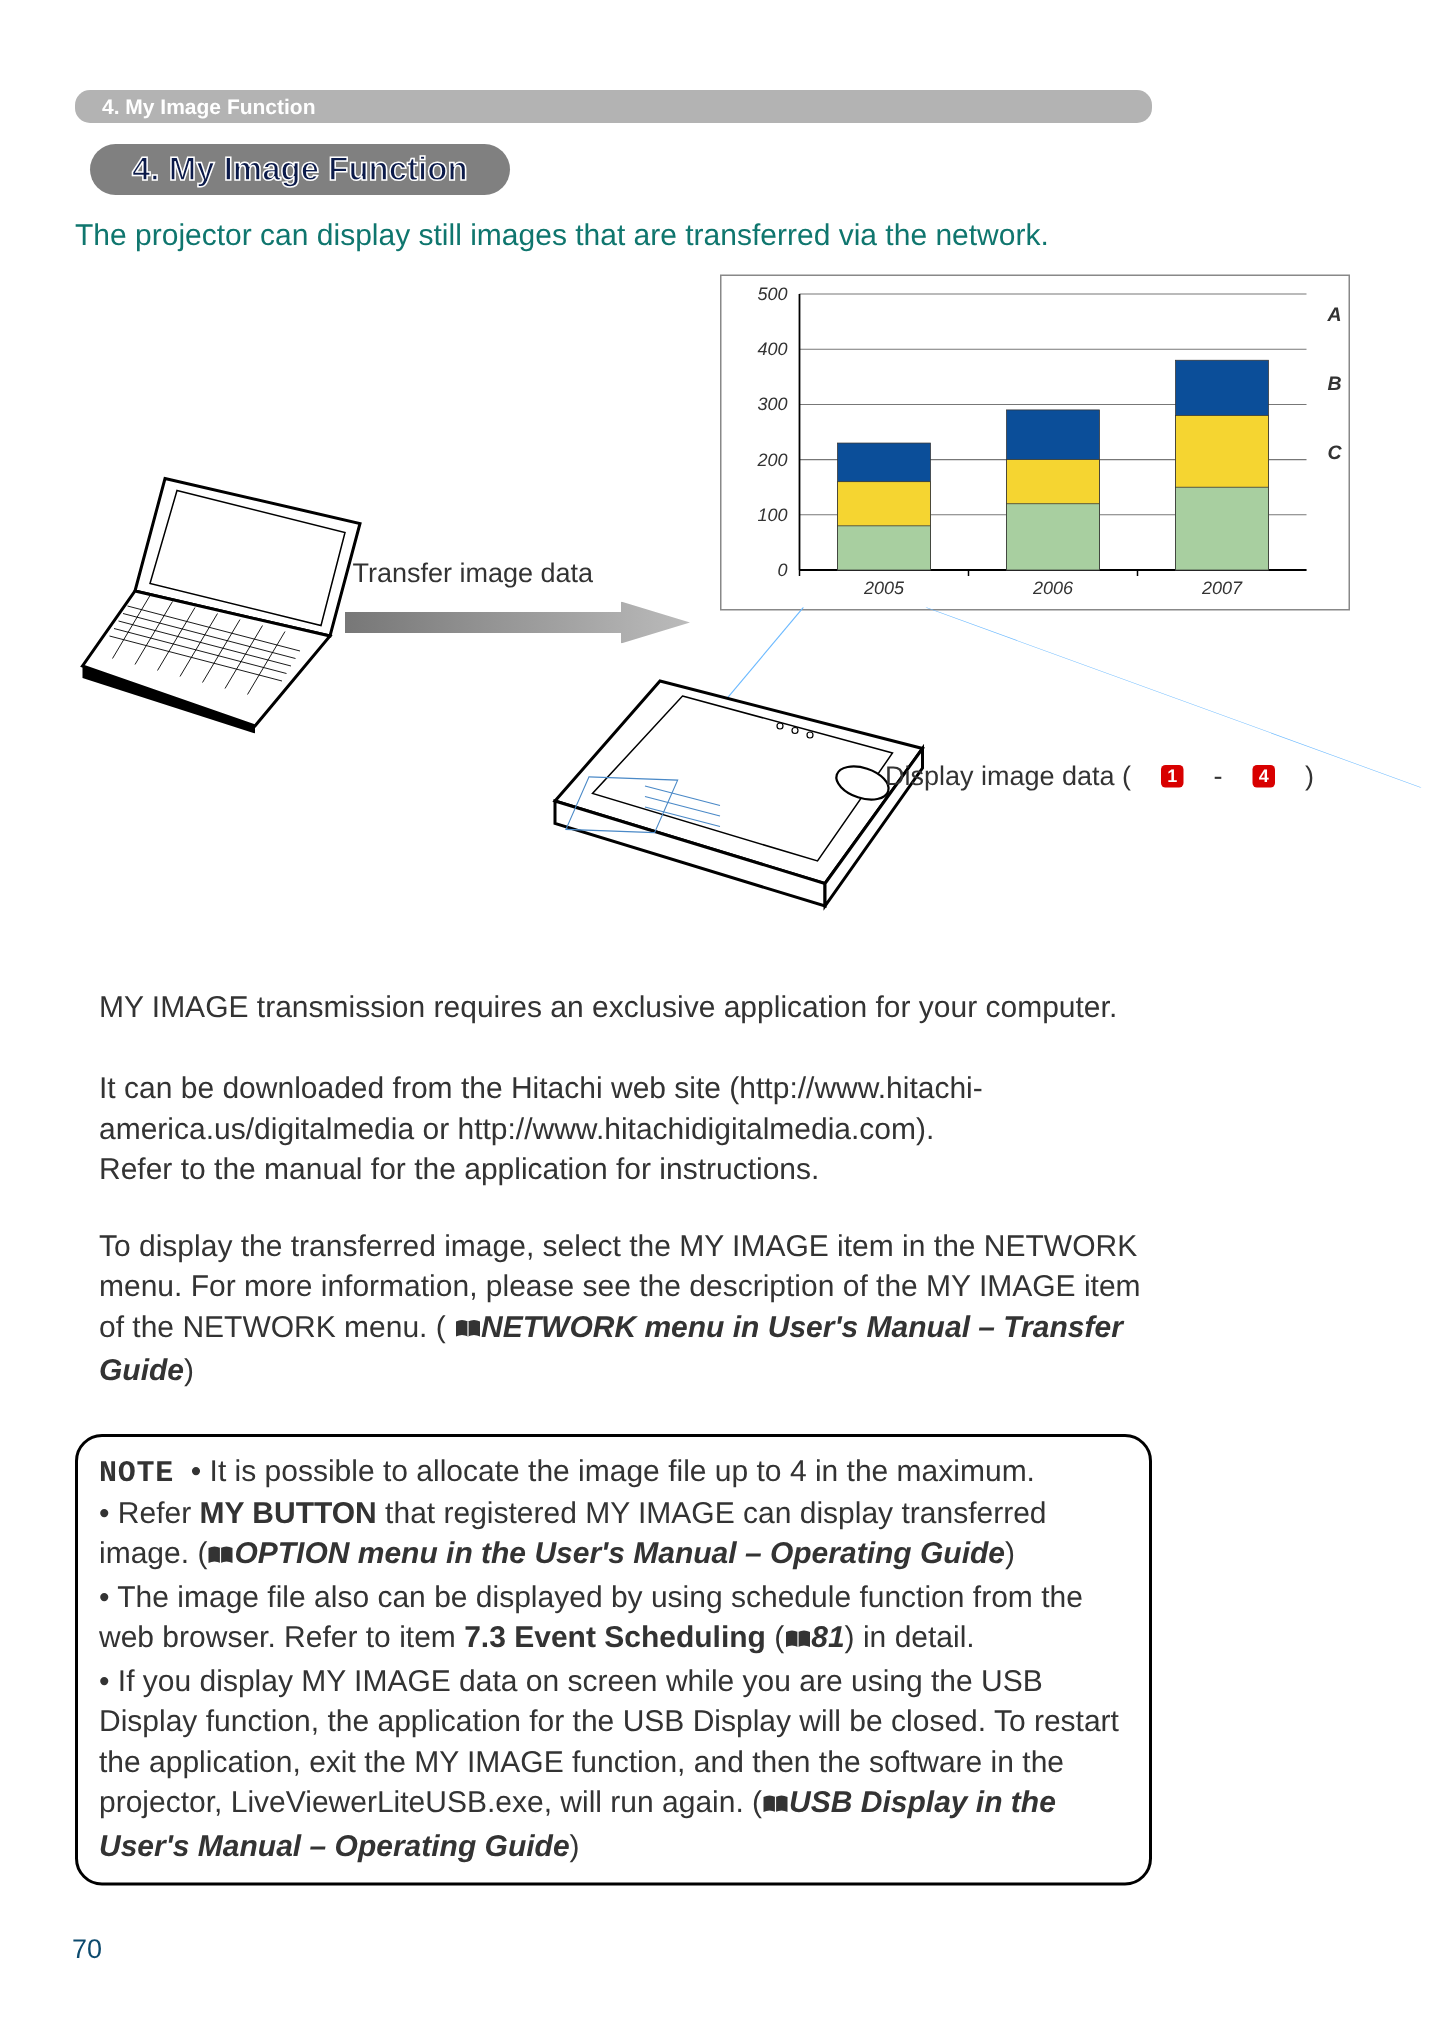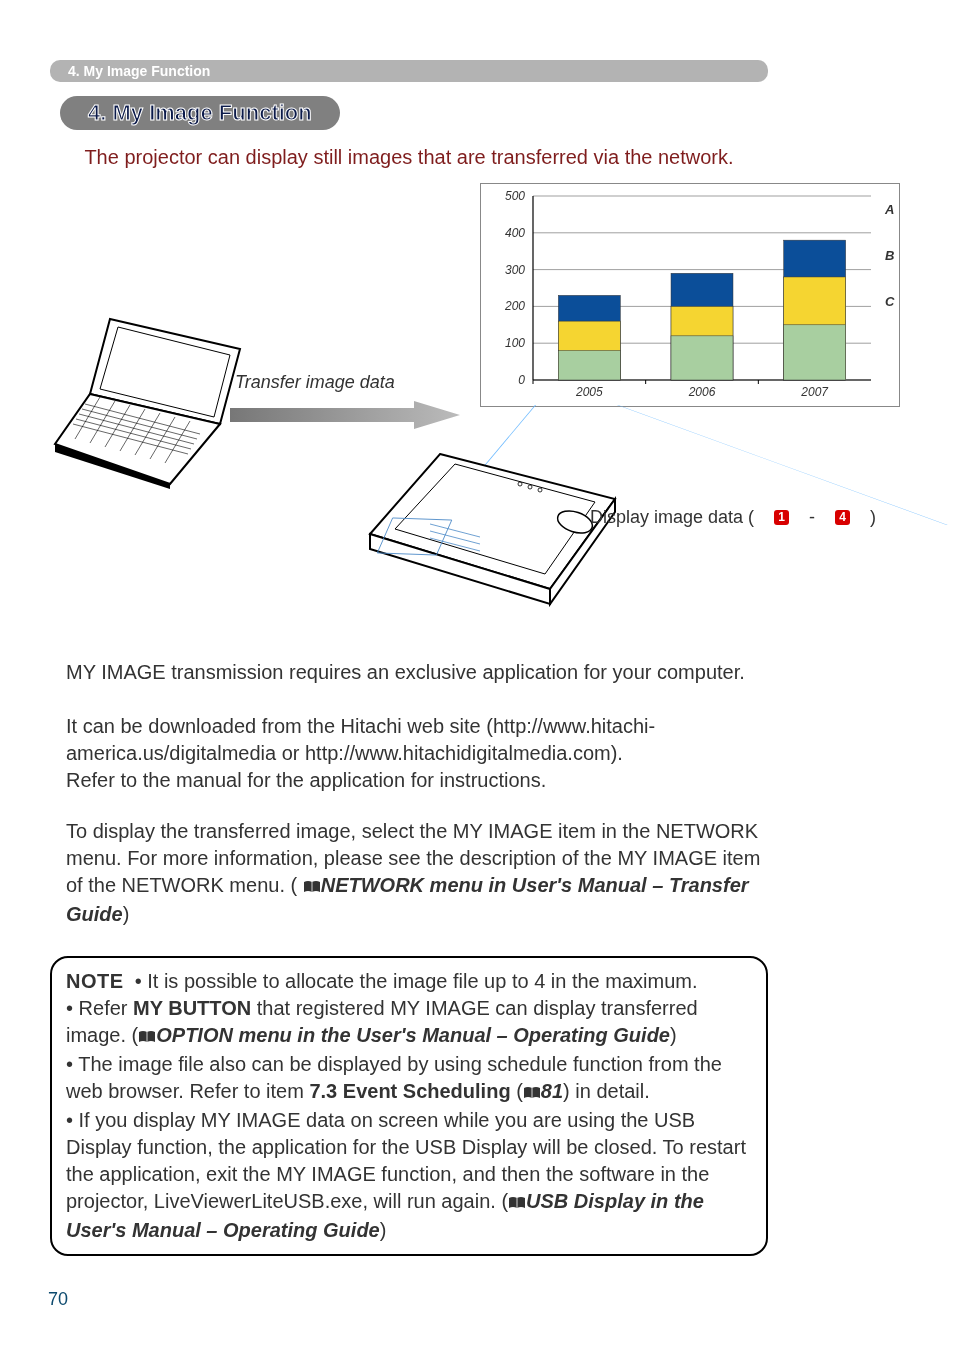--- a/index.html
+++ b/index.html
@@ -36,23 +36,22 @@
   }
   .section-pill-text {
     font-family: Arial, sans-serif;
     font-size: 22px;
     color: #0b1a4a;
     -webkit-text-stroke: 1px #fff;
     font-weight: bold;
   }
   .intro {
     font-size: 20px;
-    color: #7f1d1d;
+    color: #0f766e;
     margin: 6px 0 10px 0;
-    text-align: center;
   }
   .diagram-area {
     position: relative;
     width: 854px;
     height: 450px;
     margin: 10px auto 30px auto;
   }
   .laptop {
     position: absolute;
     left: 0;
@@ -68,21 +67,20 @@
     height: 28px;
     background: linear-gradient(90deg, #777, #bbb);
     clip-path: polygon(0 25%, 80% 25%, 80% 0, 100% 50%, 80% 100%, 80% 75%, 0 75%);
   }
   .transfer-label {
     position: absolute;
     left: 185px;
     top: 193px;
     font-size: 18px;
     color: #333;
-    font-style: italic;
   }
   .projector {
     position: absolute;
     left: 310px;
     top: 245px;
     width: 270px;
     height: 200px;
   }
   .chart-zone {
     position: absolute;
@@ -152,21 +150,21 @@
   }
   .note-box {
     border: 2px solid #000;
     border-radius: 18px;
     padding: 10px 14px;
     margin-top: 28px;
     font-size: 20px;
     line-height: 1.35;
   }
   .note-word {
-    font-family: Liberation Sans, sans-serif;
+    font-family: Liberation Mono, monospace;
     font-weight: 900;
     letter-spacing: 0.5px;
   }
   .page-num {
     position: absolute;
     left: 48px;
     bottom: 42px;
     font-size: 18px;
     color: #0c4a6e;
   }

